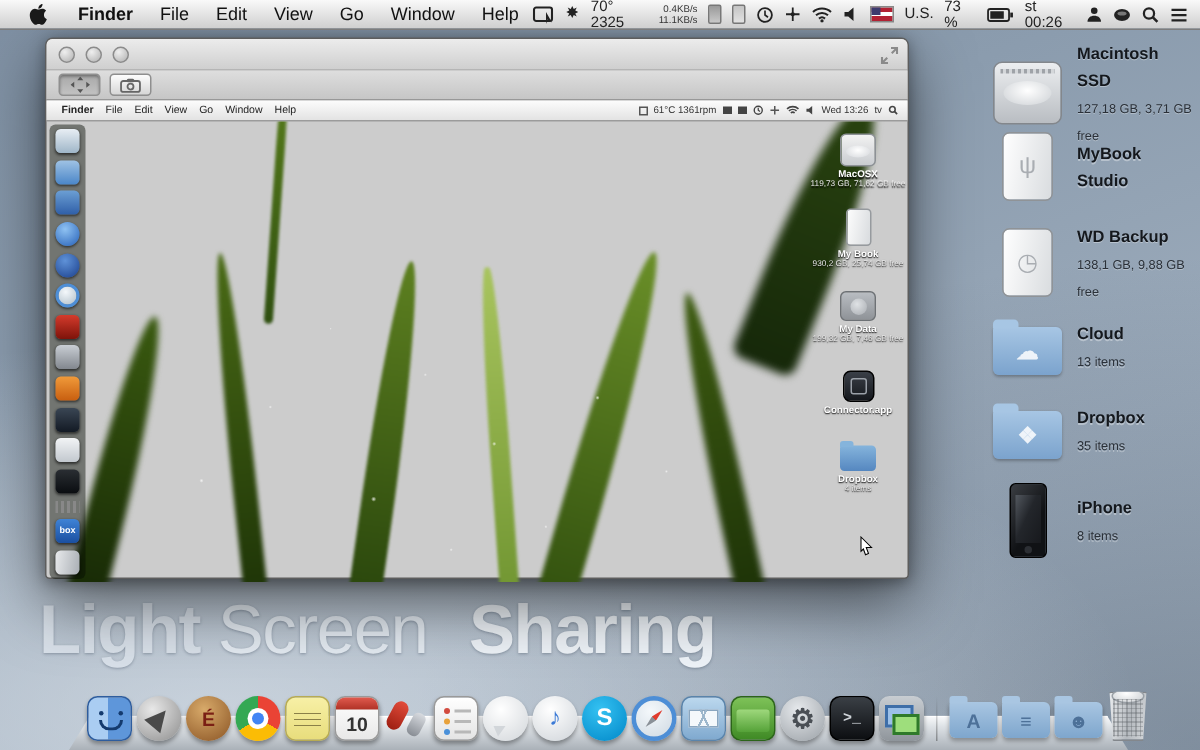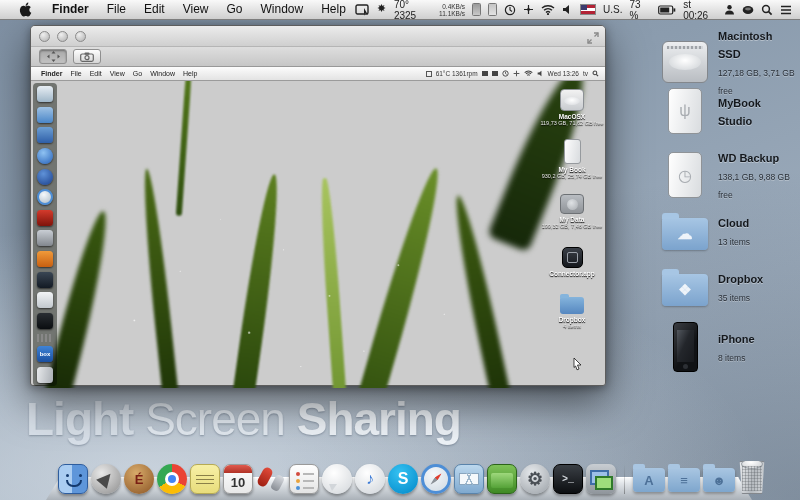--- a/index.html
+++ b/index.html
@@ -113,21 +113,21 @@
   .folder .gl{color:rgba(255,255,255,.85);font-size:15px;font-weight:bold;}
   .iphone{width:25px;height:50px;border-radius:4px;background:linear-gradient(125deg,#3a3d42,#101215 60%);border:1px solid #000;
     position:relative;box-sizing:border-box;}
   .iphone::before{content:"";position:absolute;left:3px;right:3px;top:7px;bottom:9px;background:linear-gradient(115deg,#53585f 0%,#23262b 45%,#17191d 100%);}
   .iphone::after{content:"";position:absolute;left:50%;bottom:2px;width:5px;height:5px;margin-left:-2.5px;border-radius:50%;background:#2c2f34;}
   
   .caption{position:absolute;left:26px;top:392px;font-size:46px;color:#e3eaf1;letter-spacing:-1px;
     text-shadow:0 1px 2px rgba(40,55,75,.35);white-space:nowrap;}
   .caption .w1{font-weight:700;color:#d8e0e9;}
   .caption .w2{font-weight:400;}
-  .caption .w3{font-weight:700;color:#edf2f7;}
+  .caption .w3{font-weight:700;color:#edf2f7;margin-left:16px;}
   
   .shelf{position:absolute;left:46px;right:48px;bottom:0;height:23px;
     clip-path:polygon(14px 0,calc(100% - 14px) 0,100% 100%,0 100%);
     background:linear-gradient(#fbfcfd 0,#dfe3e7 30%,#c0c6cc 70%,#aab1b8 100%);
     box-shadow:inset 0 1px 0 #fff;z-index:45;}
   .dockrow{position:absolute;left:58px;bottom:6px;display:flex;align-items:flex-end;gap:3px;z-index:46;}
   .dock-sep{width:1px;height:30px;background:linear-gradient(rgba(60,60,60,.0),rgba(60,60,60,.45));margin:0 5px;}
   .di{width:30px;height:30px;border-radius:7px;position:relative;box-shadow:0 2px 3px rgba(0,0,0,.35);
     display:flex;align-items:center;justify-content:center;font-weight:bold;color:#fff;box-sizing:border-box;}
   .di.round{border-radius:50%;}

